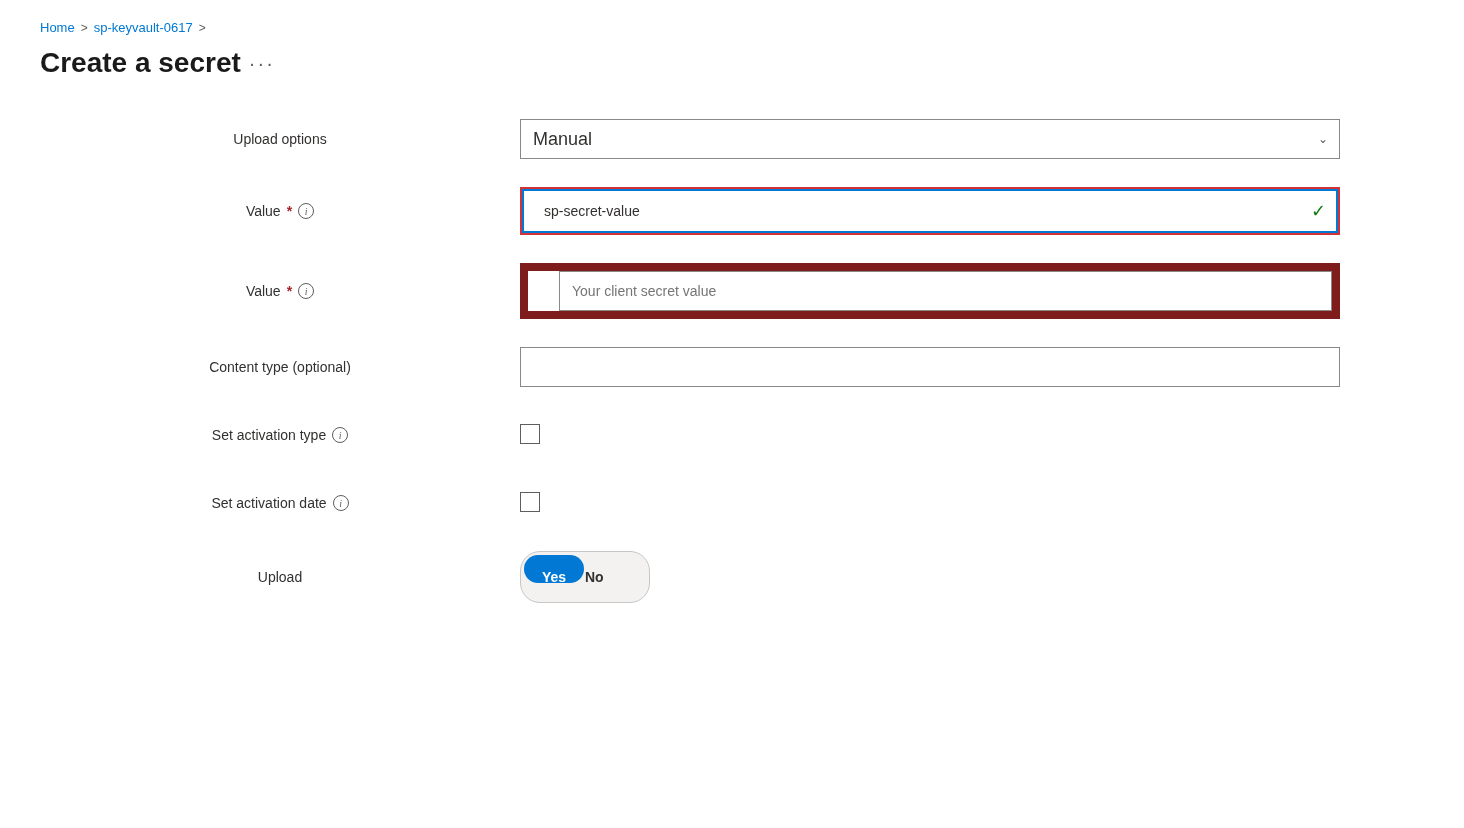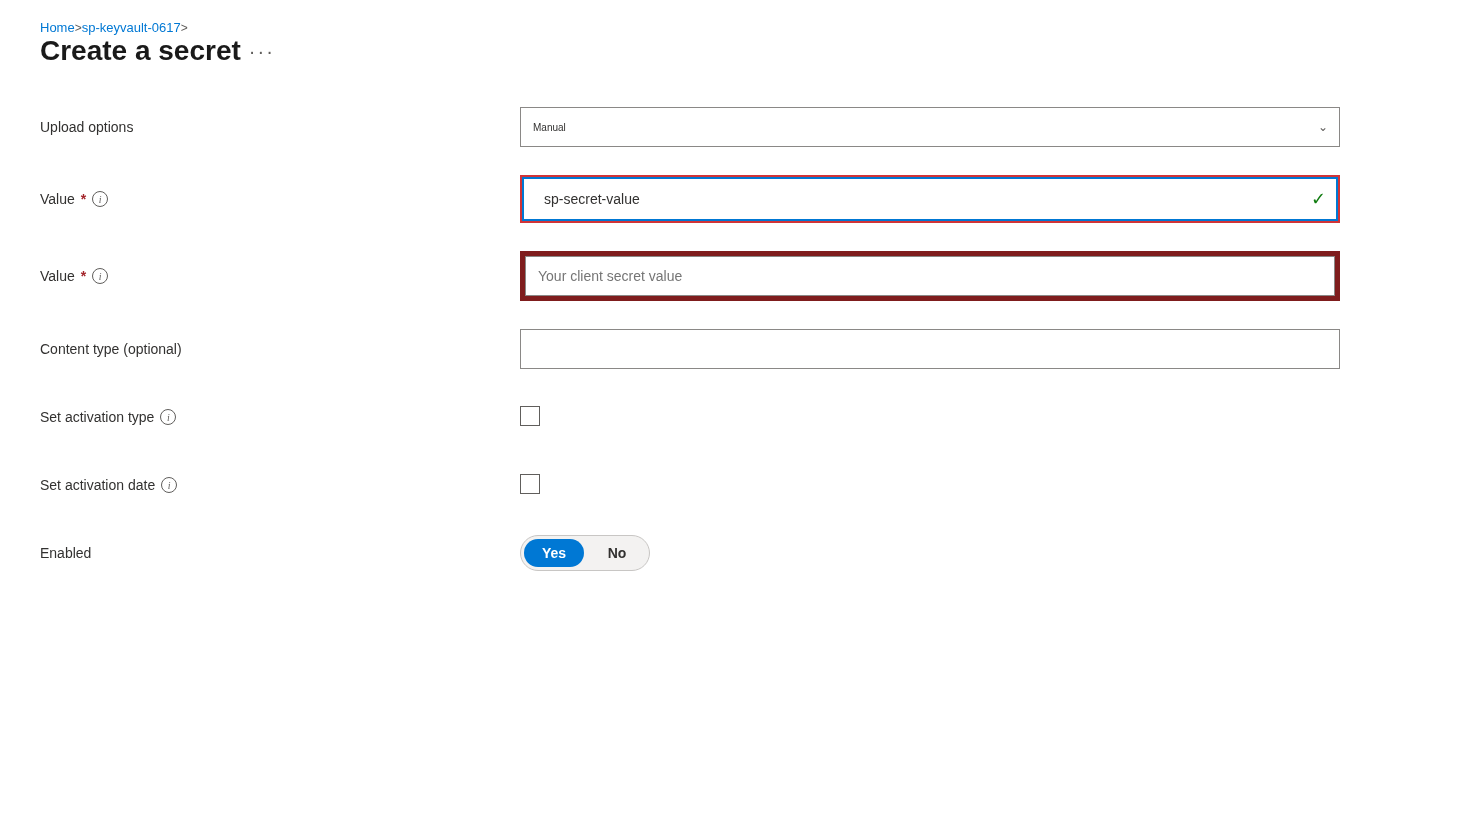--- a/index.html
+++ b/index.html
@@ -18,20 +18,22 @@
     }
 
     .page-container {
       padding: 20px 40px 40px 40px;
     }
 
     
     .breadcrumb {
       display: flex;
       align-items: center;
+      gap: 6px;
+      margin-bottom: 12px;
       font-size: 13px;
     }
 
     .breadcrumb-link {
       color: #0078d4;
       cursor: pointer;
       text-decoration: none;
     }
 
     .breadcrumb-separator {
@@ -75,20 +77,21 @@
     }
 
     .form-label {
       width: 480px;
       min-width: 480px;
       font-size: 14px;
       color: #323130;
       display: flex;
       align-items: center;
       gap: 6px;
+      justify-content: center;
     }
 
     .required-star {
       color: #a4262c;
       font-weight: 600;
     }
 
     .info-icon {
       display: inline-flex;
       align-items: center;
@@ -114,21 +117,21 @@
       position: relative;
       width: 100%;
     }
 
     .select-wrapper select {
       width: 100%;
       height: 40px;
       border: 1px solid #8a8886;
       background: #ffffff;
       padding: 0 40px 0 12px;
-      font-size: 10px;
+      font-size: 18px;
       color: #323130;
       cursor: pointer;
       appearance: none;
       -webkit-appearance: none;
     }
 
     .select-arrow {
       position: absolute;
       right: 12px;
       top: 50%;
@@ -173,21 +176,21 @@
     }
 
     
     .toggle-container {
       display: flex;
       align-items: center;
       background: #f3f2f1;
       border: 1px solid #c8c6c4;
       border-radius: 20px;
       width: 130px;
-      height: 36px;
+      height: 52px;
       position: relative;
       overflow: hidden;
     }
 
     .toggle-yes-bg {
       position: absolute;
       left: 3px;
       top: 3px;
       width: 60px;
       height: 28px;
@@ -206,21 +209,21 @@
       font-size: 14px;
       font-weight: 600;
       line-height: 36px;
       cursor: pointer;
     }
 
     .toggle-no-text {
       position: absolute;
       right: 0;
       width: 64px;
-      text-align: center;
+      text-align: left;
       z-index: 3;
       color: #323130;
       font-size: 14px;
       font-weight: 600;
       line-height: 36px;
       cursor: pointer;
     }
   </style>
 </head>
 <body>
@@ -272,21 +275,21 @@
       </div>
     </div>
 
     <div class="form-row">
       <div class="form-label">
         <span>Value</span>
         <span class="required-star">*</span>
         <span class="info-icon">i</span>
       </div>
       <div class="form-control-wrapper">
-        <div style="border: 5px solid #7f1d1d;">
+        <div style="border: 8px solid #7f1d1d; padding-left: 31px;">
           <input type="text" style="width: 100%; height: 40px; border: 1px solid rgb(138, 136, 134); outline: none; padding: 0px 12px; font-size: 14px; color: rgb(161, 159, 157); background: white; display: block;" placeholder="Your client secret value">
         </div>
       </div>
     </div>
 
     <div class="form-row">
       <div class="form-label">
         <span>Content type (optional)</span>
       </div>
       <div class="form-control-wrapper">
@@ -309,21 +312,21 @@
         <span>Set activation date</span>
         <span class="info-icon">i</span>
       </div>
       <div class="form-control-wrapper">
         <input type="checkbox" class="form-checkbox" style="">
       </div>
     </div>
 
     <div class="form-row">
       <div class="form-label">
-        <span>Enabled</span>
+        <span>Upload</span>
       </div>
       <div class="form-control-wrapper">
         <div class="toggle-container">
           <div class="toggle-yes-bg"></div>
           <span class="toggle-yes-text">Yes</span>
           <span class="toggle-no-text">No</span>
         </div>
       </div>
     </div>
 

